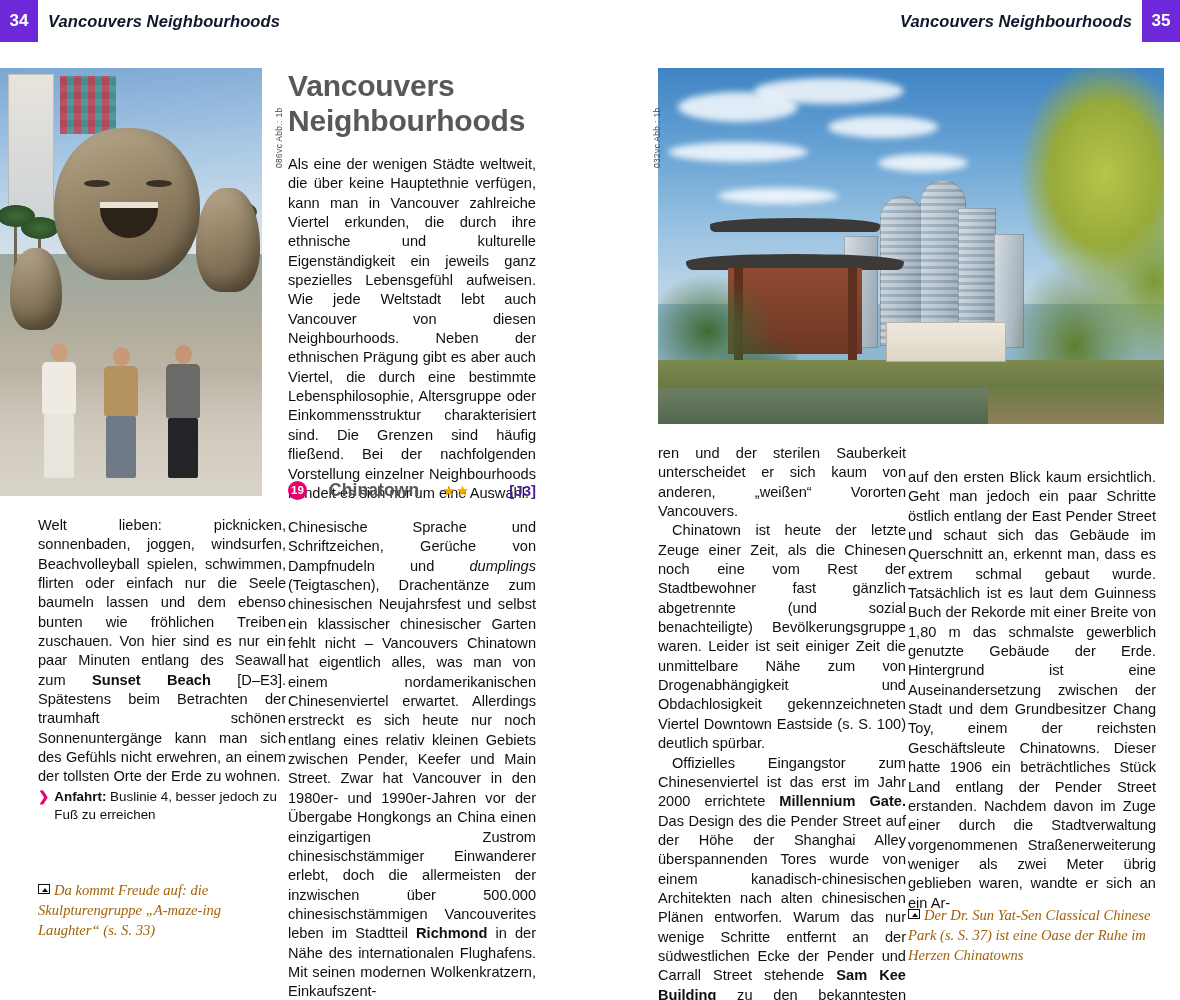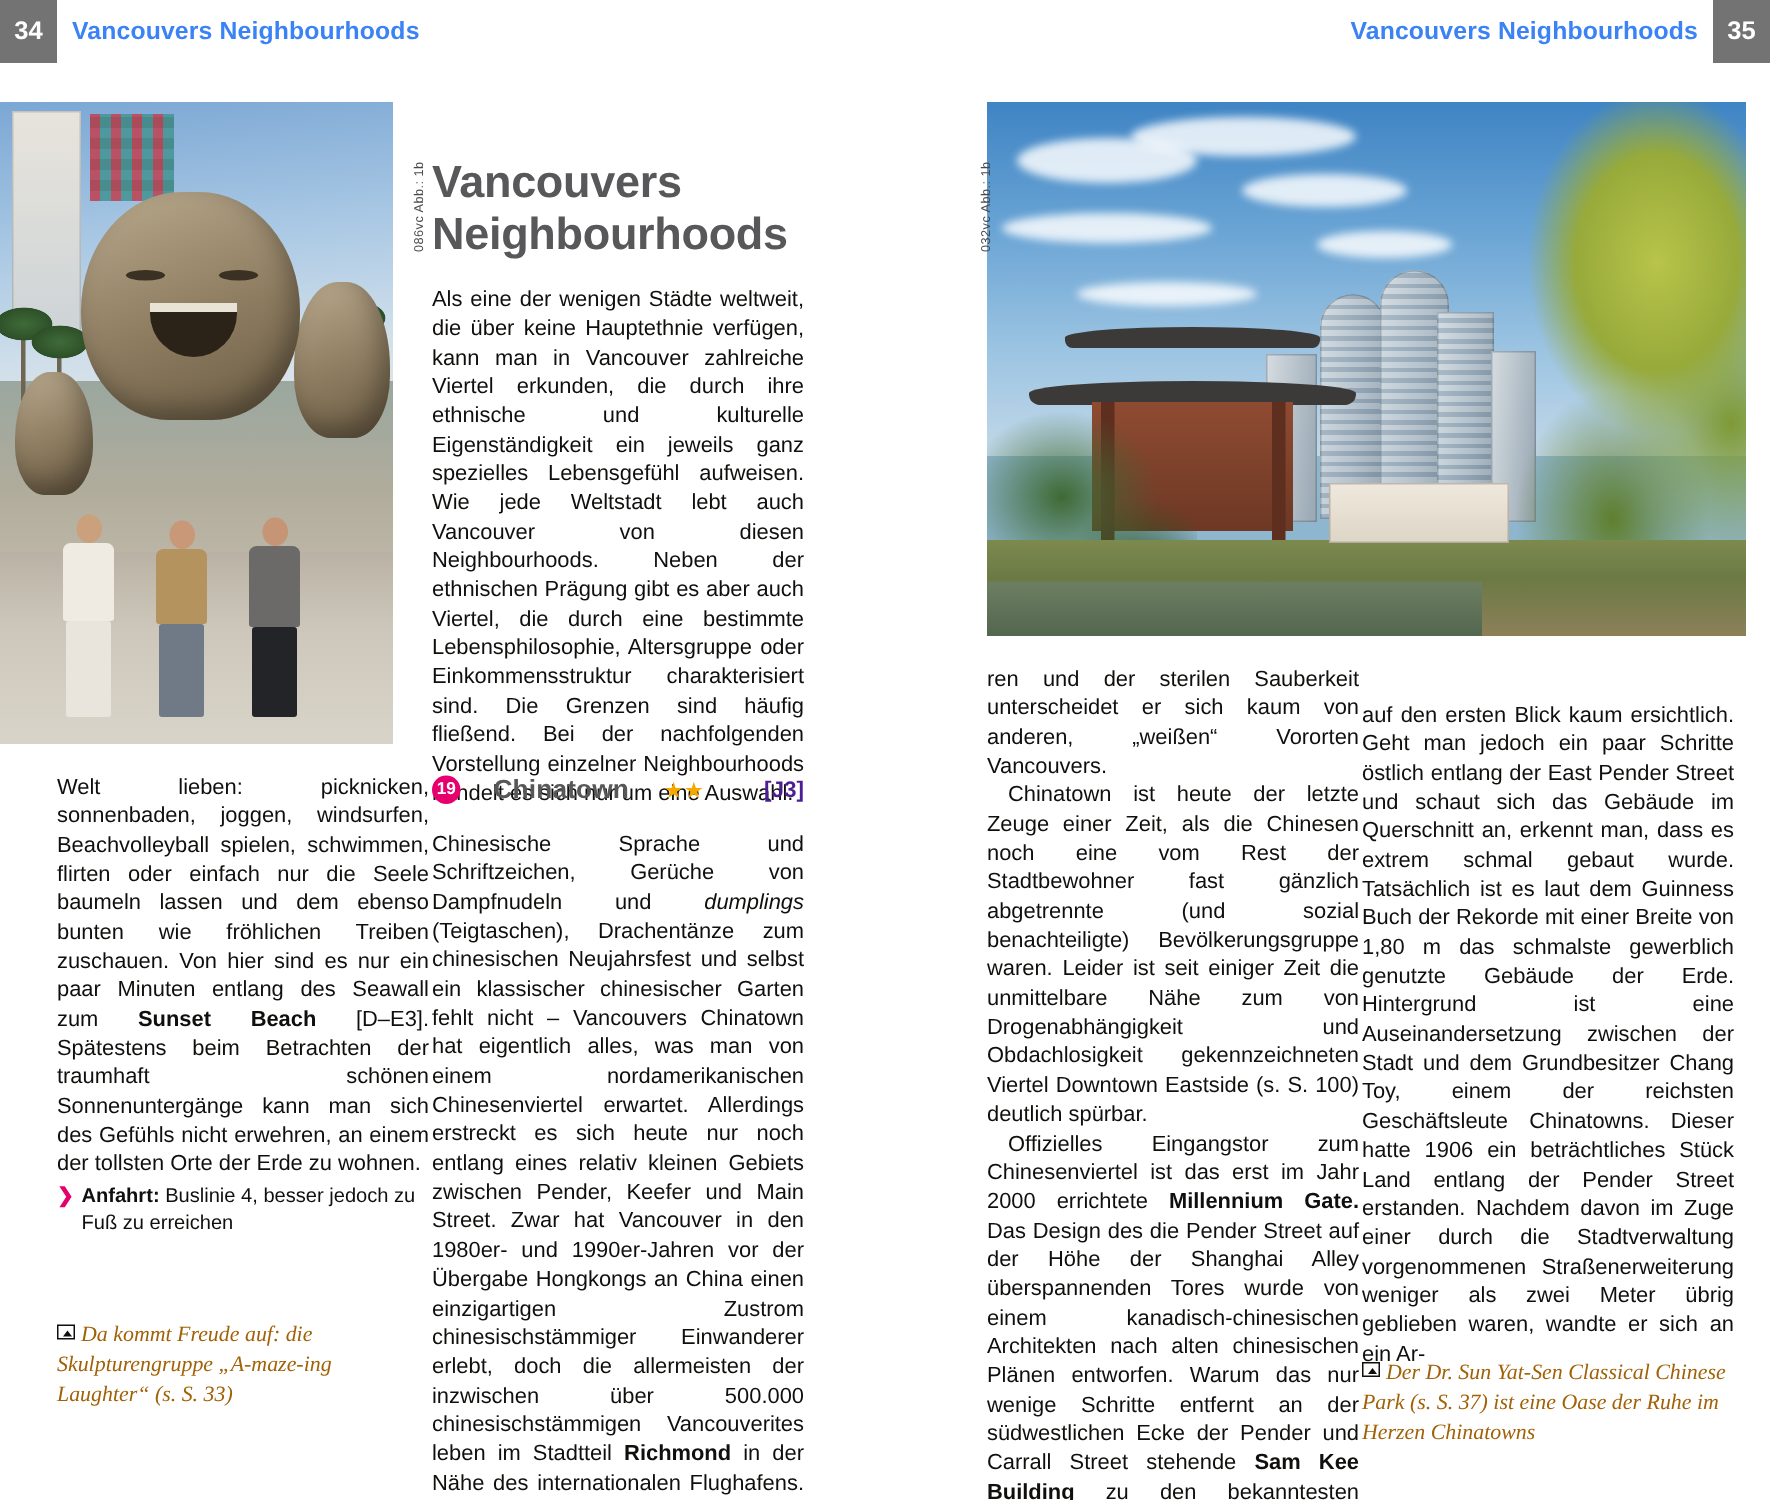--- a/index.html
+++ b/index.html
@@ -17,42 +17,43 @@
 
   
   .head-left, .head-right {
     position: absolute; top: 0;
     height: 42px;
     display: flex; align-items: center;
   }
   .head-left { left: 0; }
   .head-right { right: 0; }
   .folio {
-    background: #737373;
+    background: #6d28d9;
     color: #ffffff;
     font-size: 17px;
     font-weight: bold;
     width: 38px; height: 42px;
     display: flex; align-items: center; justify-content: center;
     letter-spacing: 0px;
   }
   .head-title {
-    color: #3b82f6;
+    color: #0f172a;
     font-size: 16.5px;
     font-weight: 600;
     letter-spacing: .1px;
     white-space: nowrap;
+    font-style: italic;
   }
   .head-left .head-title { margin-left: 10px; }
   .head-right .head-title { margin-right: 10px; }
 
   
   .col { position: absolute; width: 248px; }
   .c1 { left: 38px; }
-  .c2 { left: 288px; margin-top: 36px; }
+  .c2 { left: 288px; }
   .c3 { left: 658px; }
   .c4 { left: 908px; }
 
   
   .body-text {
     font-size: 14.6px;
     line-height: 19.35px;
     color: #100f0d;
     text-align: justify;
     text-justify: inter-word;

